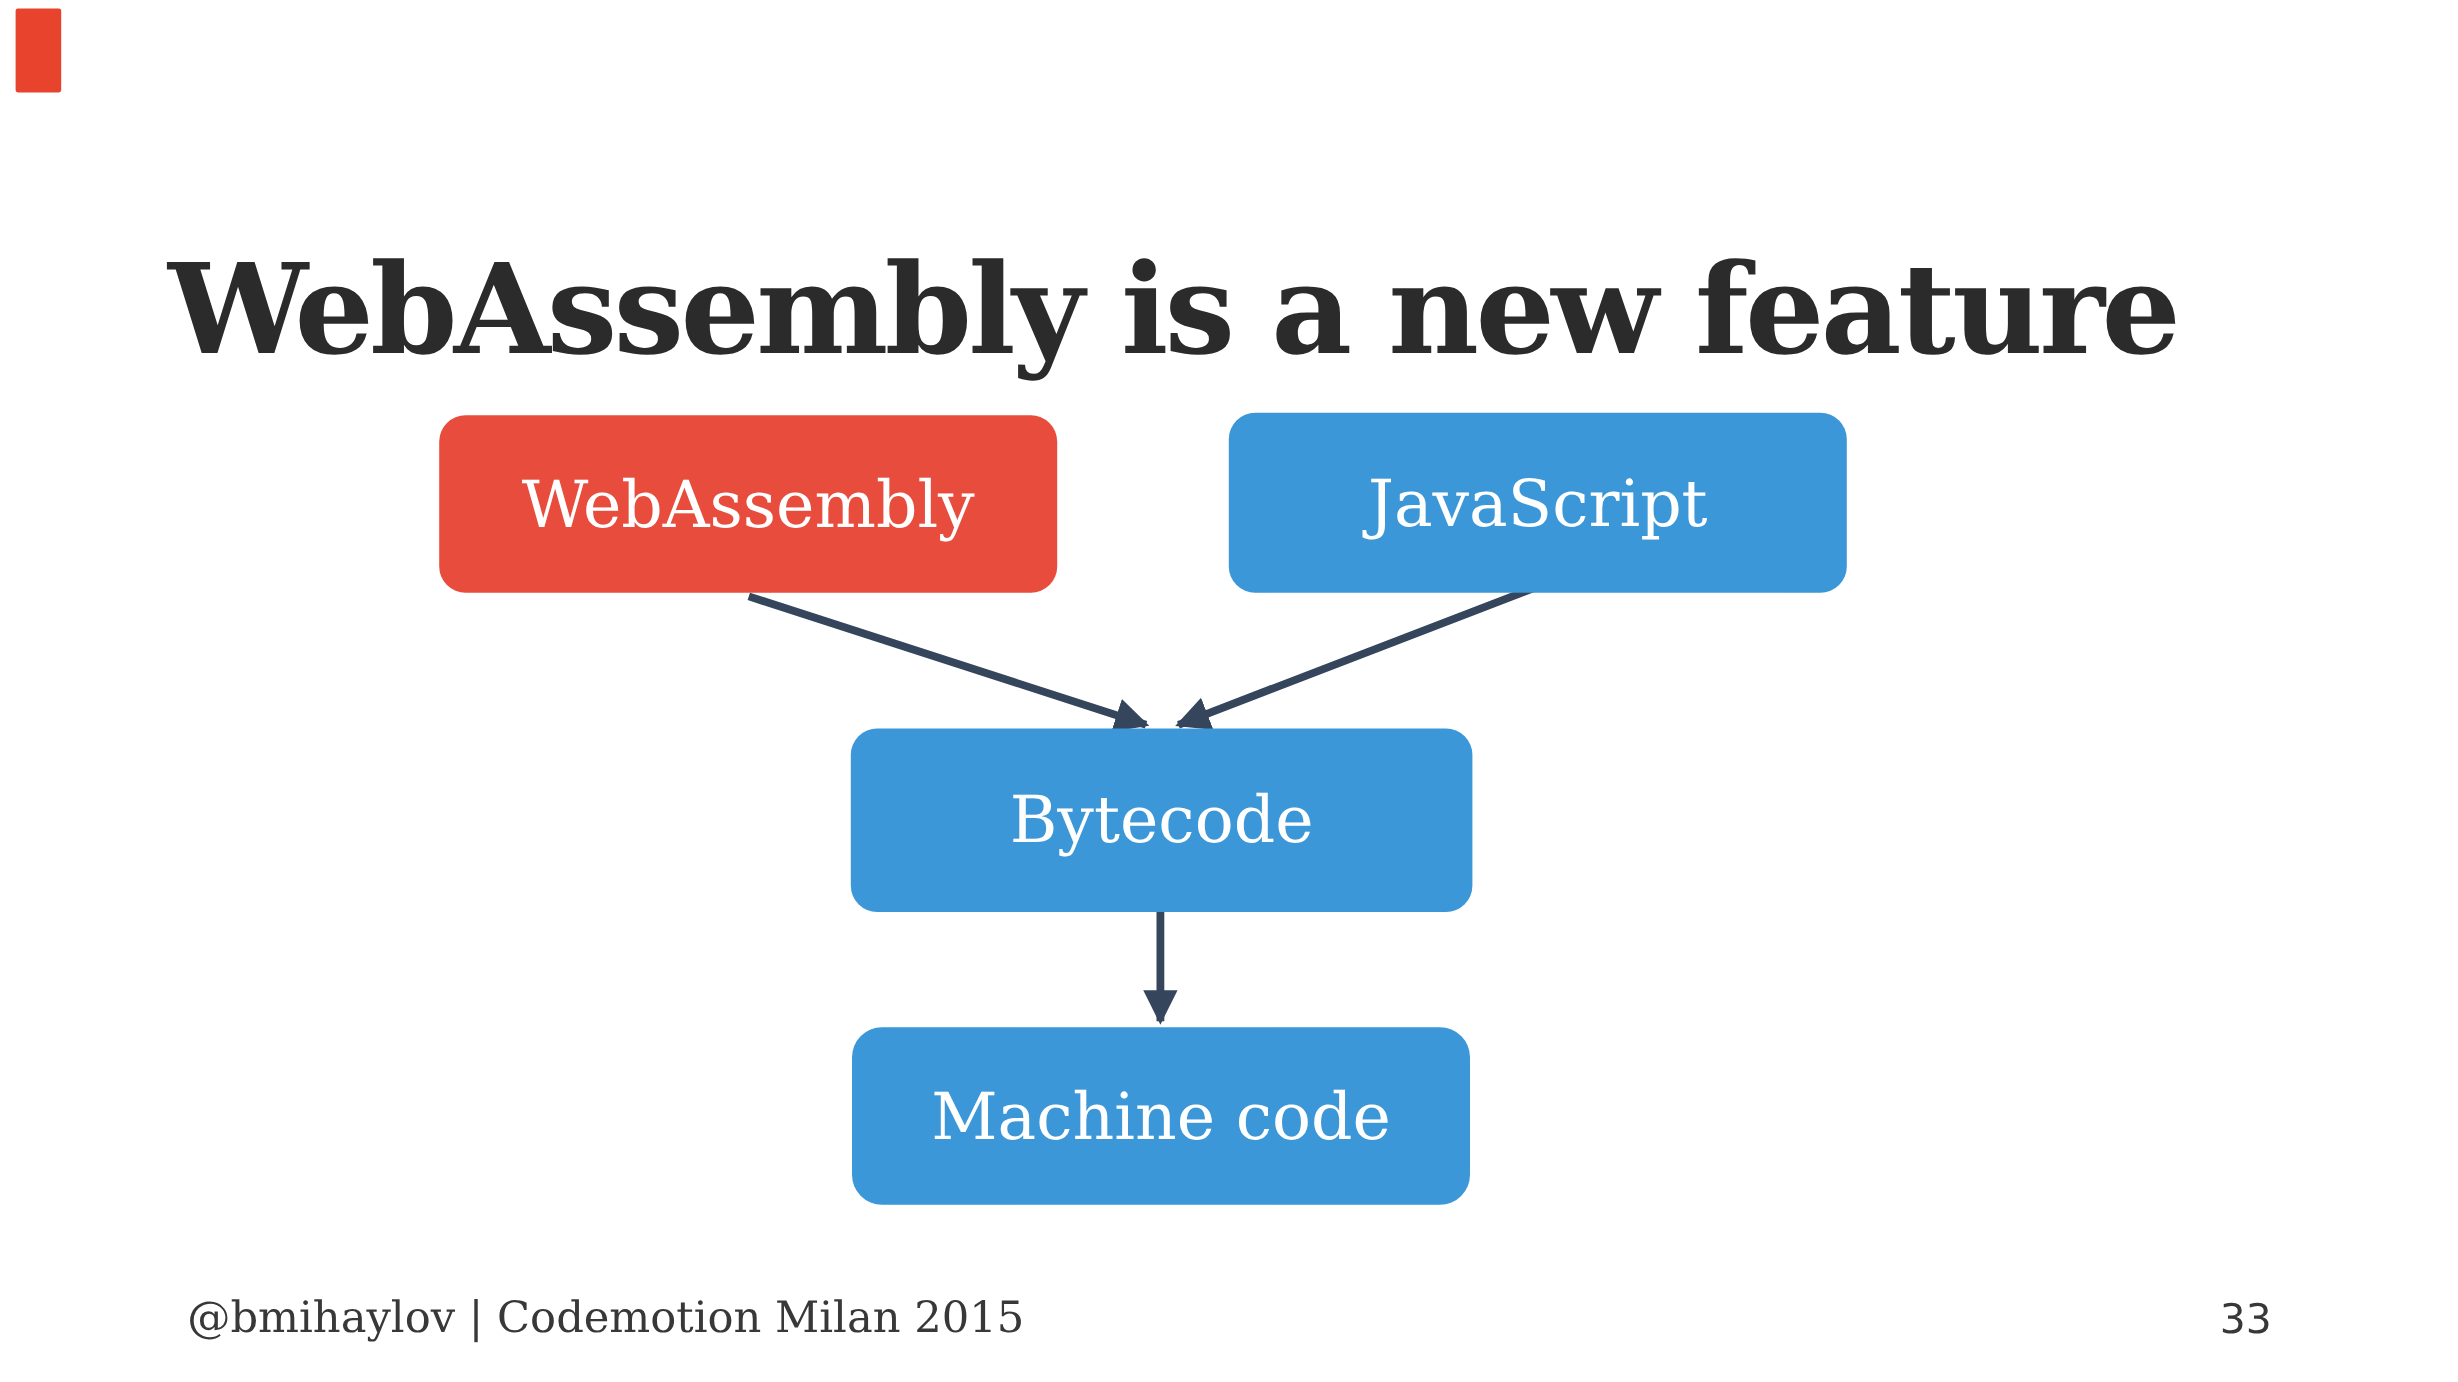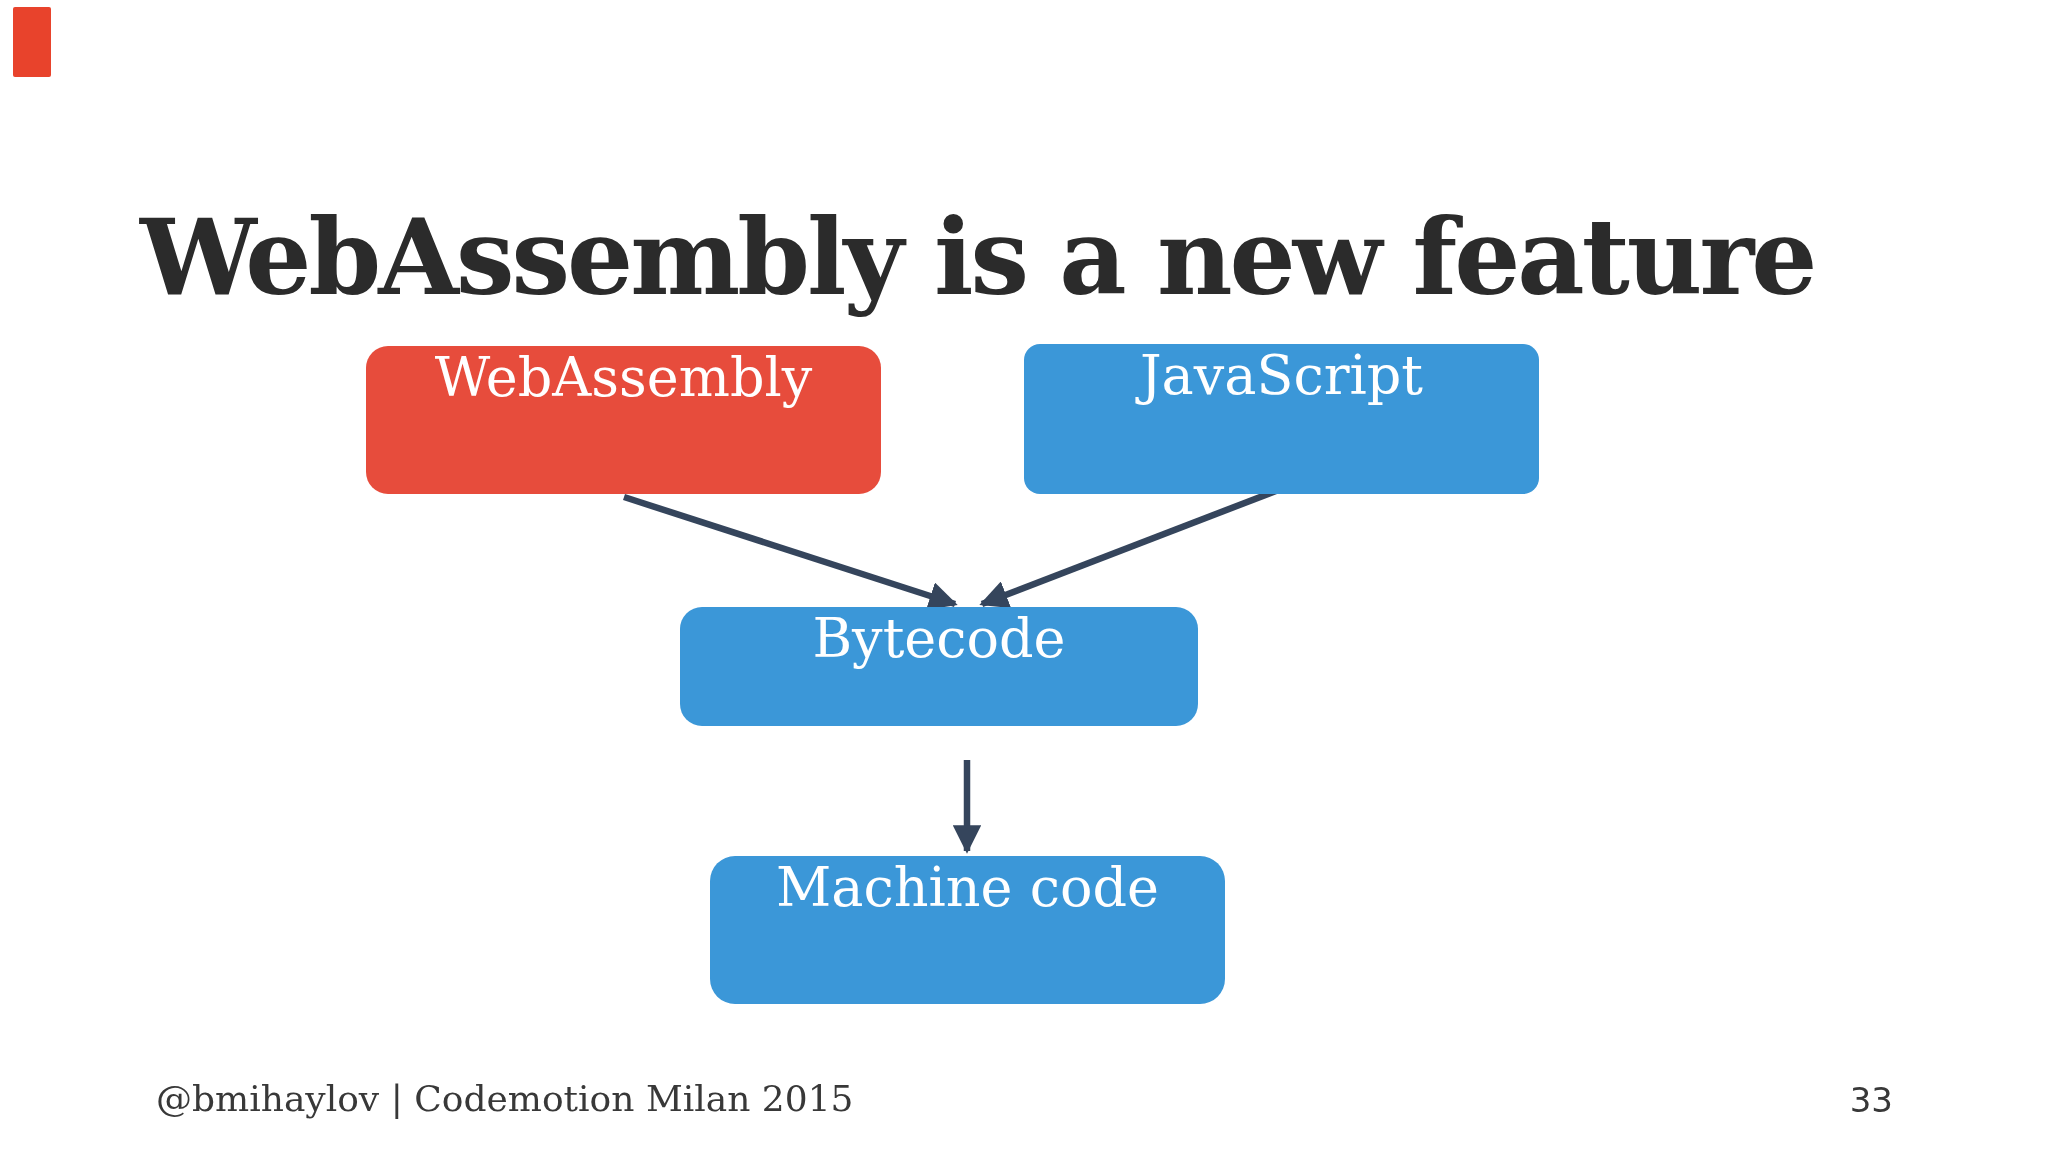--- a/index.html
+++ b/index.html
@@ -30,31 +30,32 @@
     top: 128px;
     font-size: 104px;
     letter-spacing: -3px;
     line-height: 1.15;
     color: var(--title-text, #2b2b2b);
     white-space: nowrap;
   }
   .node {
     position: absolute;
     display: flex;
+    align-items: center;
     justify-content: center;
     border-radius: 22px;
     color: #ffffff;
     font-size: 54px;
     white-space: nowrap;
   }
   .node.red  { background: var(--node-red,  #e74c3c); }
   .node.blue { background: var(--node-blue, #3b97d8); }
   #node-webassembly  { left: 366px;  top: 346px; width: 515px; height: 148px; }
-  #node-javascript   { left: 1024px; top: 344px; width: 515px; height: 150px; border-radius: 16px; }
-  #node-bytecode     { left: 680px;  top: 607px; width: 518px; height: 119px; }
+  #node-javascript   { left: 1024px; top: 344px; width: 515px; height: 150px; }
+  #node-bytecode     { left: 709px;  top: 607px; width: 518px; height: 153px; }
   #node-machine-code { left: 710px;  top: 856px; width: 515px; height: 148px; border-radius: 25px; }
   .edges-layer {
     position: absolute;
     left: 0; top: 0;
     width: 2048px;
     height: 1152px;
     pointer-events: none;
   }
   .footer-left {
     position: absolute;

